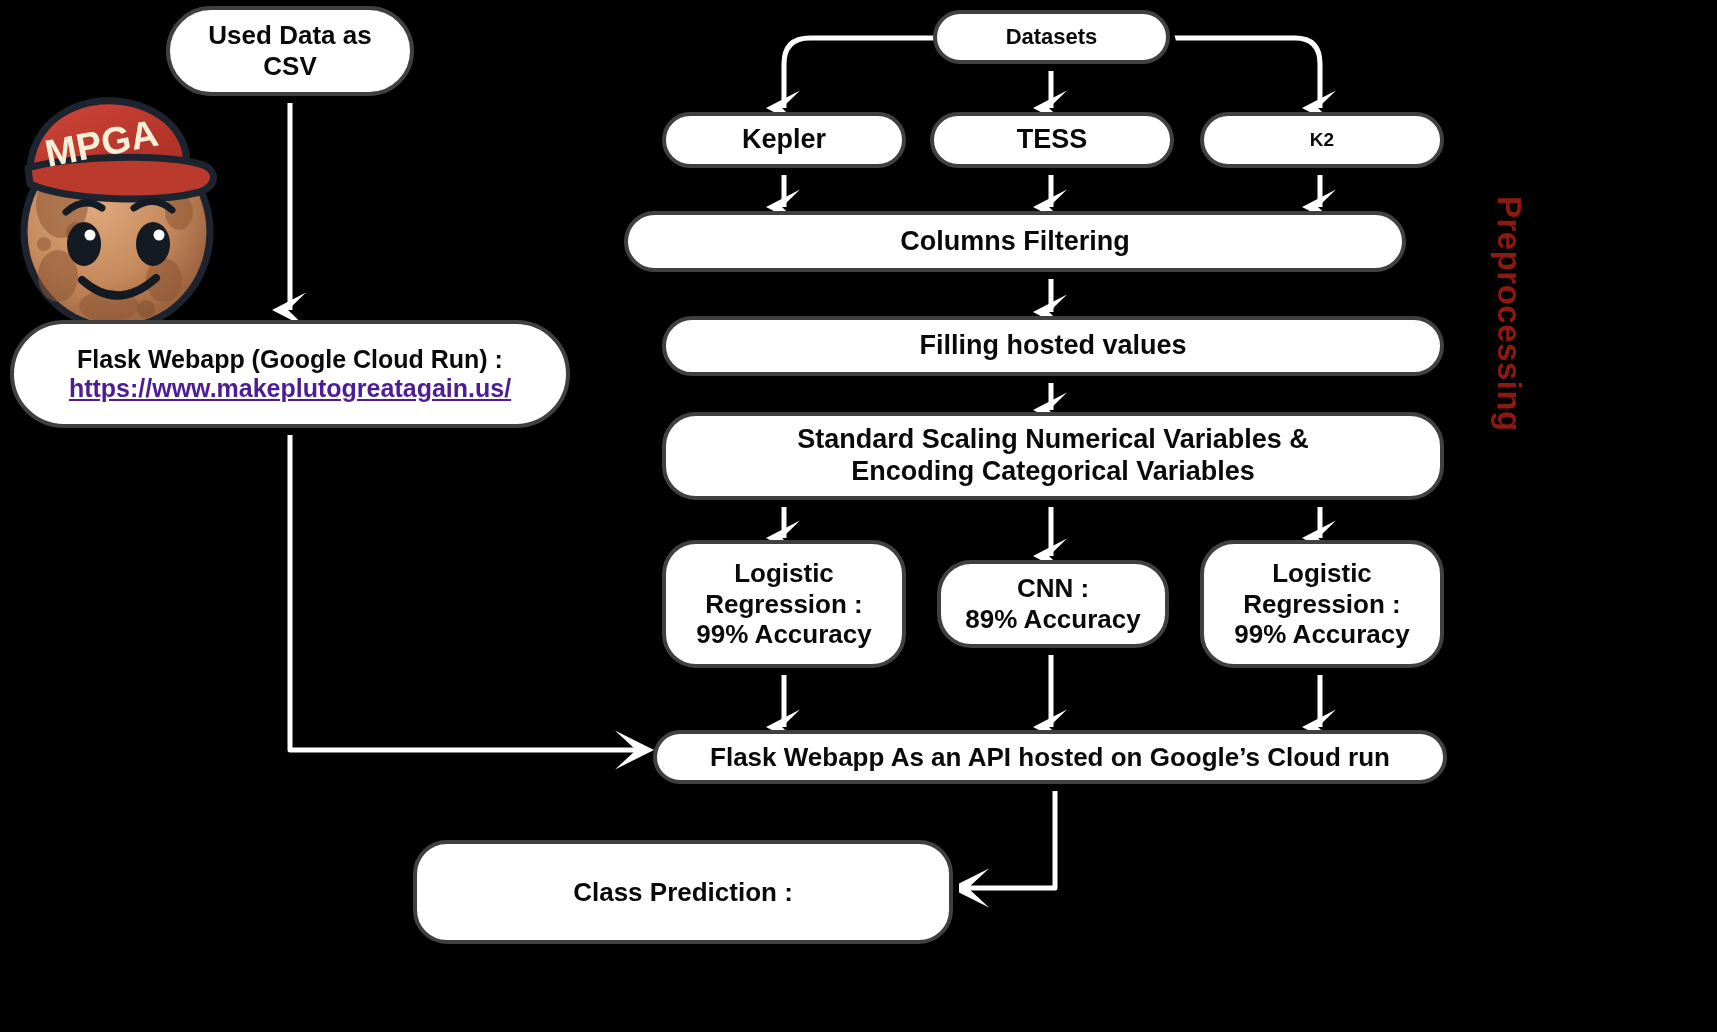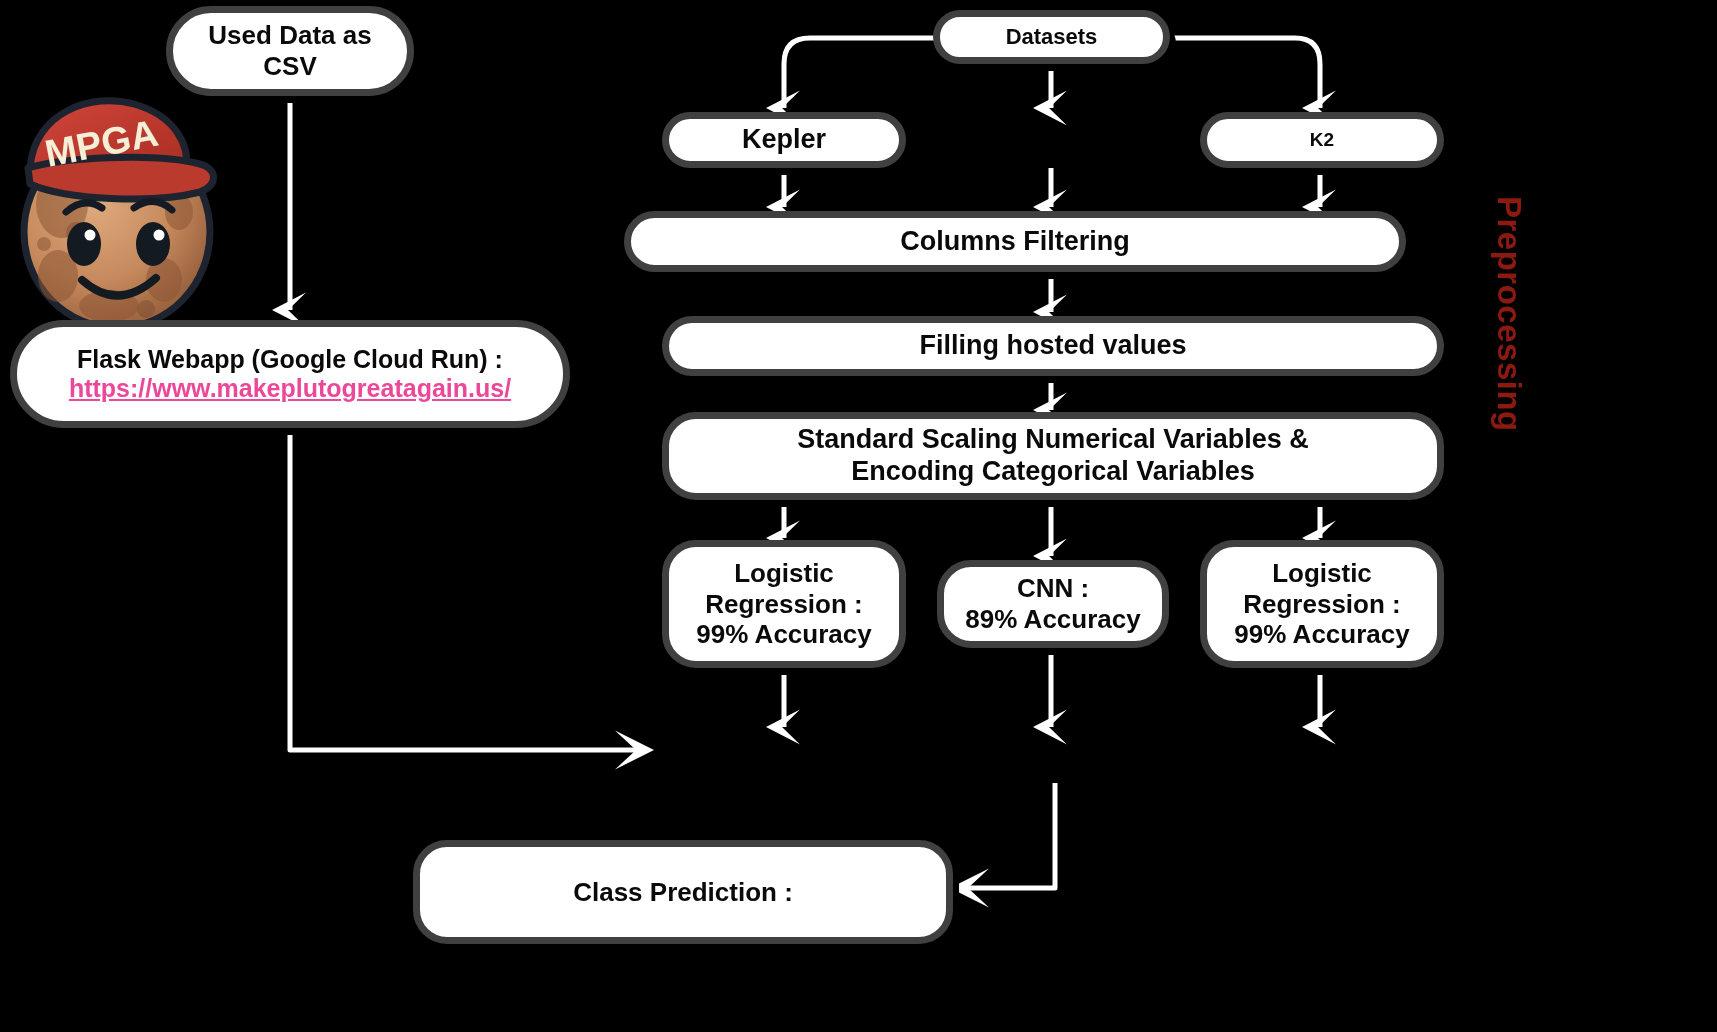--- a/index.html
+++ b/index.html
@@ -17,21 +17,21 @@
     position: relative;
     width: 1717px;
     height: 1032px;
   }
 
   
   .node {
     position: absolute;
     background: #ffffff;
     color: #0a0a0a;
-    border: 7px solid #404040;
+    border: 4px solid #404040;
     border-radius: 999px;
     display: flex;
     align-items: center;
     justify-content: center;
     text-align: center;
     font-weight: bold;
     line-height: 1.18;
     padding: 4px 14px;
     box-shadow: 6px 7px 0 0 rgba(0,0,0,1);
   }
@@ -62,21 +62,21 @@
     position: absolute;
     color: #8c1a10;
     font-weight: bold;
     font-size: 33px;
     letter-spacing: 0.5px;
     writing-mode: vertical-rl;
     text-orientation: mixed;
     white-space: nowrap;
   }
 
-  .link-text { color: #ec4899; text-decoration: underline; }
+  .link-text { color: #4c1d95; text-decoration: underline; }
 </style>
 </head>
 <body>
 
 <div id="canvas">
 
   <svg id="wires" viewBox="0 0 1717 1032">
     <defs>
       <marker id="arw" markerWidth="8" markerHeight="8" refX="4" refY="4" orient="auto" markerUnits="strokeWidth">
         <path d="M0.5,0.8 L4,4.4 L7.5,0.8 L4,7.6 Z" fill="#ffffff"></path>
@@ -176,20 +176,23 @@
   </div>
 
   <div class="node" style="left:933px; top:10px; width:237px; height:54px; font-size:22px;">
     <span class="line">Datasets</span>
   </div>
 
   <div class="node" style="left:662px; top:112px; width:244px; height:56px; font-size:27px;">
     <span class="line">Kepler</span>
   </div>
 
+  <div class="node" style="left:930px; top:112px; width:244px; height:56px; font-size:27px;">
+    <span class="line">TESS</span>
+  </div>
 
   <div class="node" style="left:1200px; top:112px; width:244px; height:56px; font-size:19px;justify-content:center;">
     <span class="line">K2</span>
   </div>
 
   <div class="node" style="left:624px; top:211px; width:782px; height:61px; font-size:27px;">
     <span class="line">Columns Filtering</span>
   </div>
 
   <div class="node" style="left:662px; top:316px; width:782px; height:60px; font-size:27px;">
@@ -219,20 +222,23 @@
   </div>
 
   <div class="node soft" style="left:1200px; top:540px; width:244px; height:128px; font-size:26px;">
     <div>
       <span class="line">Logistic</span>
       <span class="line">Regression :</span>
       <span class="line">99% Accuracy</span>
     </div>
   </div>
 
+  <div class="node" style="left:653px; top:730px; width:794px; height:54px; font-size:26px;">
+    <span class="line">Flask Webapp As an API hosted on Google’s Cloud run</span>
+  </div>
 
   <div class="node soft" style="left:413px; top:840px; width:540px; height:104px; font-size:26px;text-align:center;">
     <div>
       <span class="line">Class Prediction :</span>
     </div>
   </div>
 
   <div class="vlabel" style="left:1490px; top:196px;">Preprocessing</div>
 
 </div>

